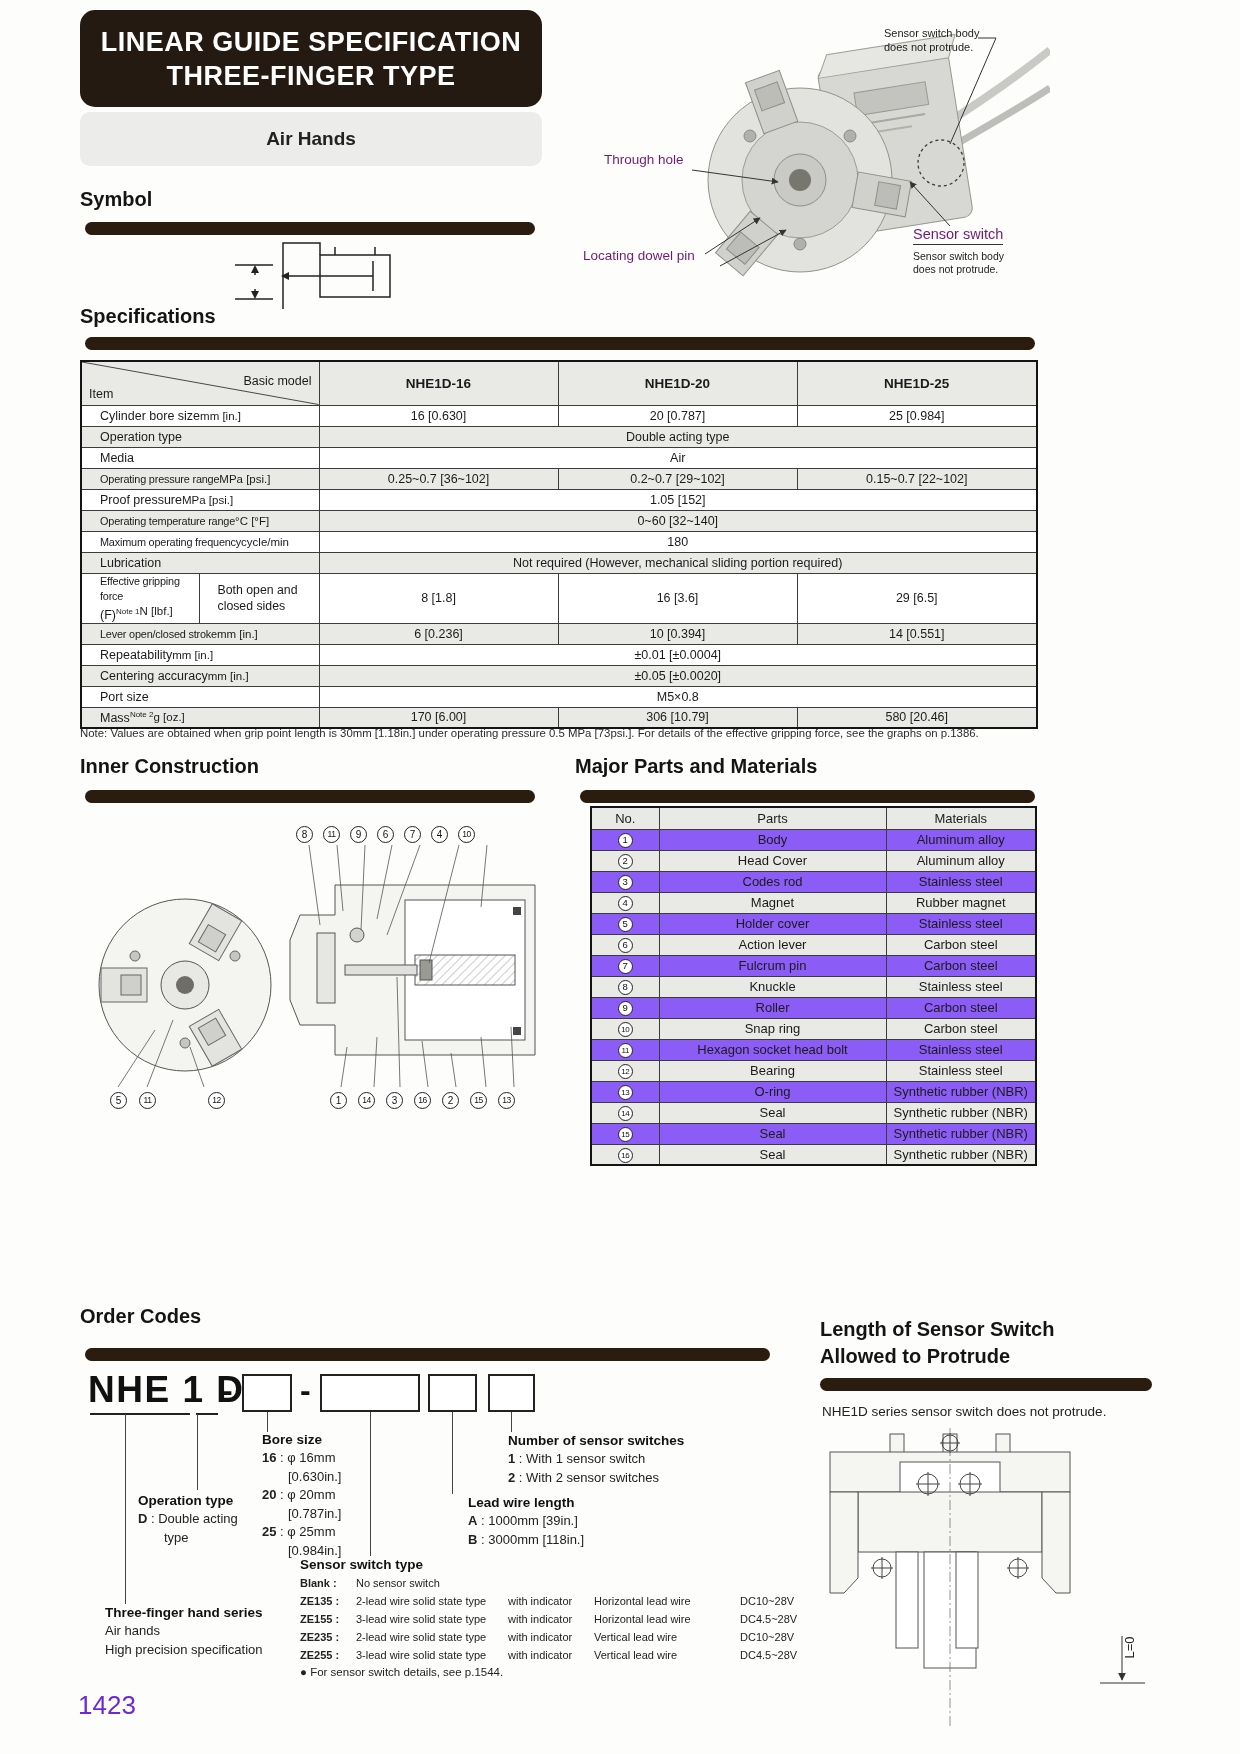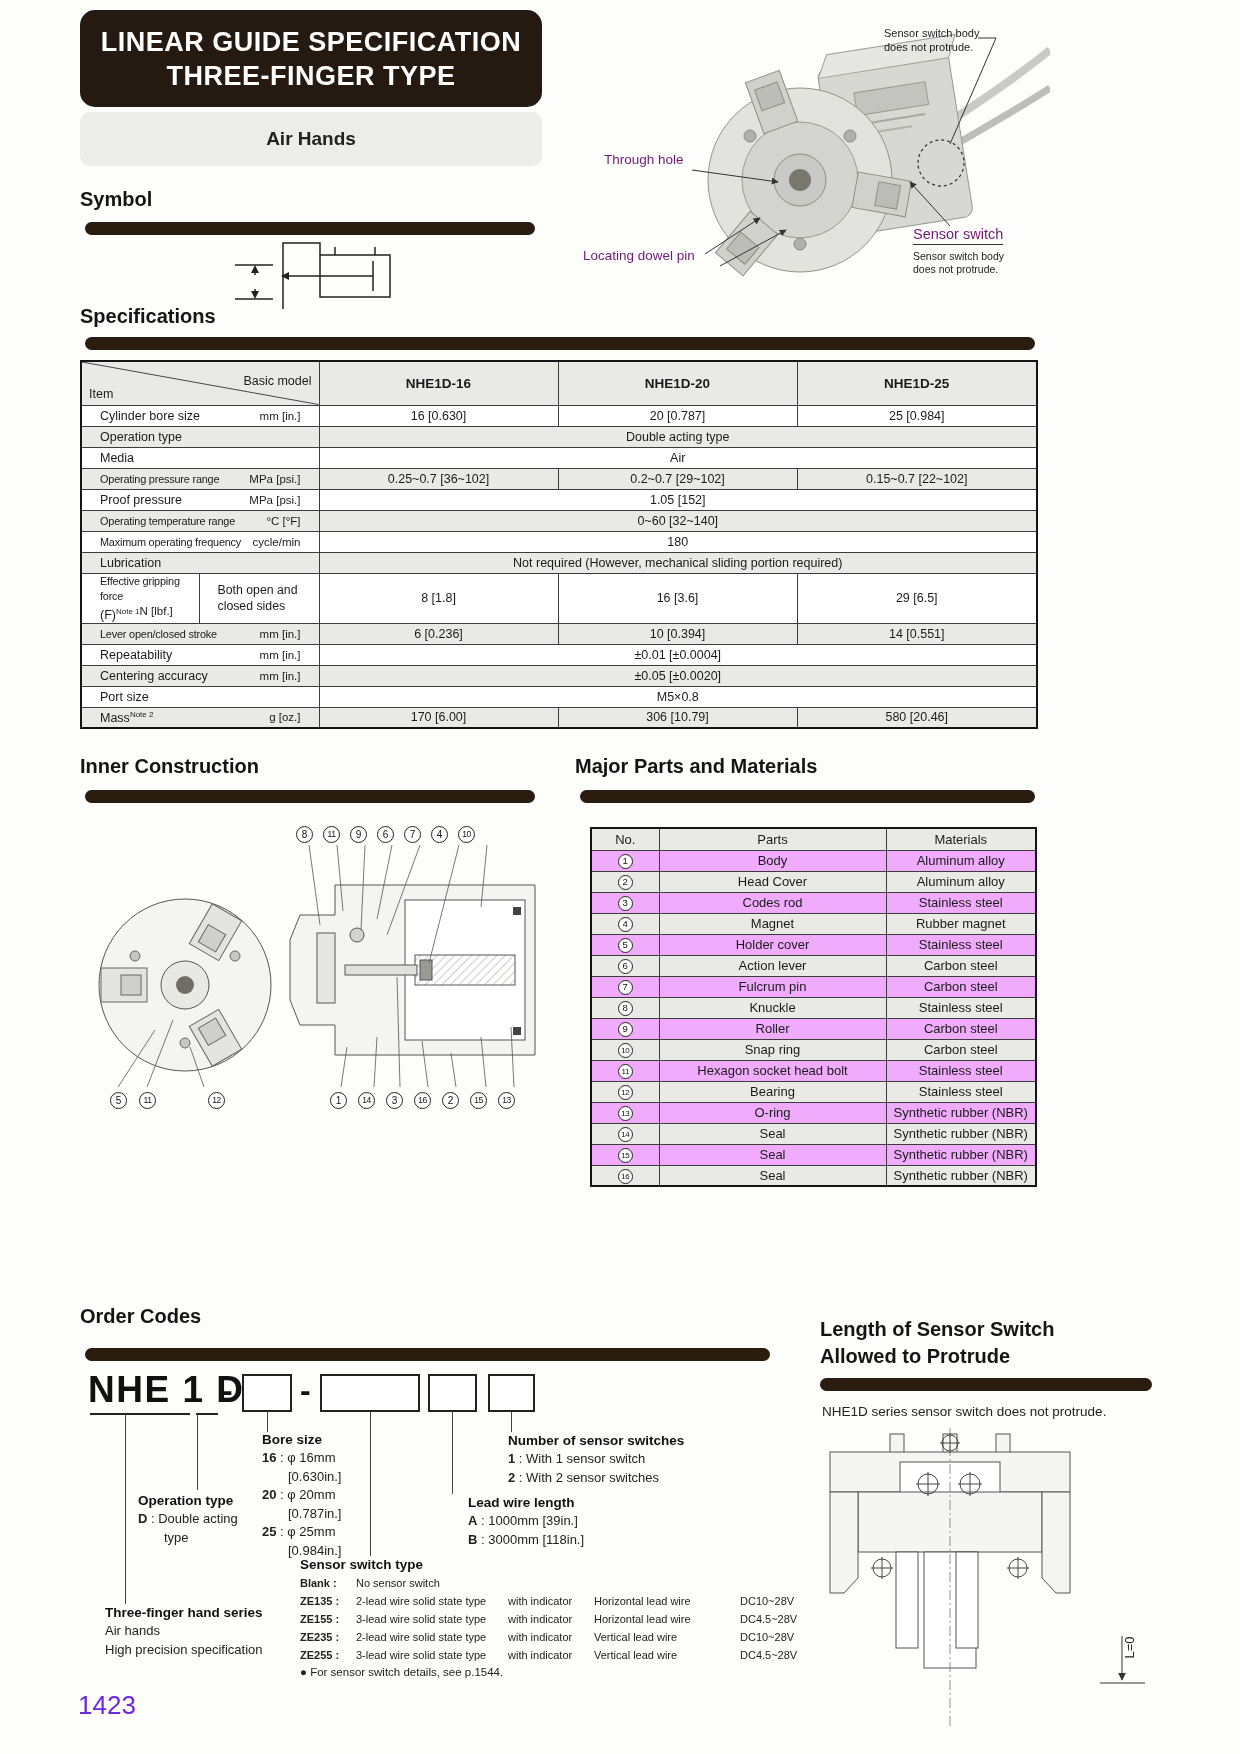--- a/index.html
+++ b/index.html
@@ -28,32 +28,32 @@
   table{border-collapse:collapse}
   .spec{position:absolute;left:80px;top:360px;width:956px;table-layout:fixed;font-size:12.5px;border:2px solid #141414;background:#fff}
   .spec th,.spec td{border:1px solid #3c3c3c;padding:0 18px;height:21px;font-weight:400}
   .spec thead th{height:44px;background:#e9e9e6;font-weight:700;font-size:13.5px;text-align:center}
   .spec .corner{position:relative;padding:0}
   .corner .diag{position:absolute;left:0;top:0;width:100%;height:100%}
   .corner .ct{position:absolute;top:12px;right:7px;font-weight:400;font-size:12.5px}
   .corner .cb{position:absolute;bottom:4px;left:7px;font-weight:400;font-size:12.5px}
   .spec tbody tr.shade{background:#e9e9e6}
   .spec .val{text-align:center}
-  .lflex{display:flex;justify-content:space-between;align-items:center}
+  .lflex{display:flex;align-items:center}
   .unit{font-size:11.5px;white-space:nowrap}
   .spec sup{font-size:8px;vertical-align:super}
   .tall td{height:46px}
   .cond{font-size:10.9px;letter-spacing:-.2px}
   .l1{line-height:15px}
   .l2{display:flex;line-height:15px}
   .subcell{font-size:12.3px;line-height:16px}
   .note{font-size:11.4px;color:#2c2c2c}
 
   
-  .parts{position:absolute;left:590px;top:827px;width:445px;table-layout:fixed;font-size:13px;border:2px solid #141414;background:#f0abfc}
+  .parts{position:absolute;left:590px;top:806px;width:445px;table-layout:fixed;font-size:13px;border:2px solid #141414;background:#8b5cf6}
   .parts th,.parts td{border:1px solid #3c3c3c;height:21px;text-align:center;font-weight:400;padding:0 4px}
   .parts thead th{height:22px;background:#e9e9e6}
   .parts tbody tr.shade{background:#e9e9e6}
 
   
   .cn{display:inline-flex;align-items:center;justify-content:center;width:15px;height:15px;
       border:1px solid #222;border-radius:50%;font-size:9.5px;line-height:1;background:#fff;color:#111}
   .cn.two{font-size:8px;letter-spacing:-.5px}
   .cn.big{width:17px;height:17px;font-size:10px}
   .cn.big.two{font-size:8.5px}
@@ -336,20 +336,21 @@
               <span class="">Mass<sup>Note 2</sup></span>
               <span class="unit">g [oz.]</span>
             </div>
           </td>
           <td class="val">170 [6.00]</td>
           <td class="val">306 [10.79]</td>
           <td class="val">580 [20.46]</td>
         </tr>
       </tbody>
   </table>
+  <div class="abs note" style="left:80px;top:727px;width:960px">Note: Values are obtained when grip point length is 30mm [1.18in.] under operating pressure 0.5 MPa [73psi.]. For details of the effective gripping force, see the graphs on p.1386.</div>
 
   <div class="abs sec" style="left:80px;top:755px">Inner Construction</div>
   <div class="bar" style="left:85px;top:790px;width:450px"></div>
 
   <svg class="abs" style="left:85px;top:815px" width="470" height="300" viewBox="0 0 470 300">
     <defs>
       <pattern id="hatch" width="6" height="6" patternTransform="rotate(45)" patternUnits="userSpaceOnUse">
         <line x1="0" y1="0" x2="0" y2="6" stroke="#9a9a94" stroke-width="1"></line>
       </pattern>
     </defs>

